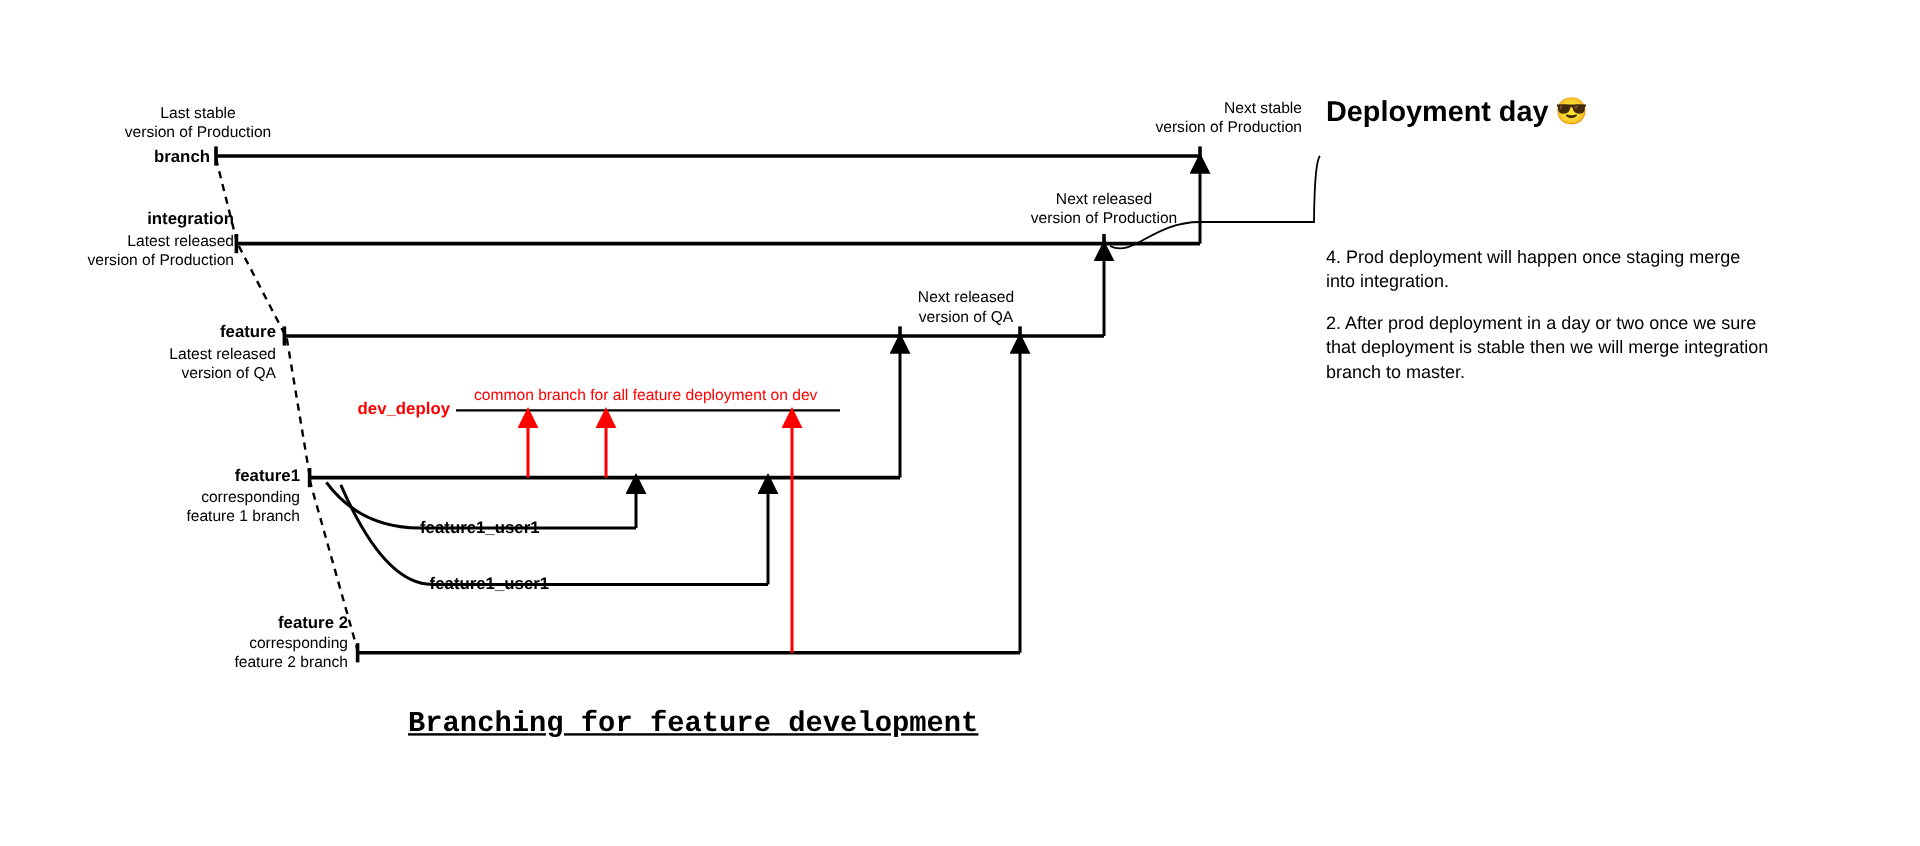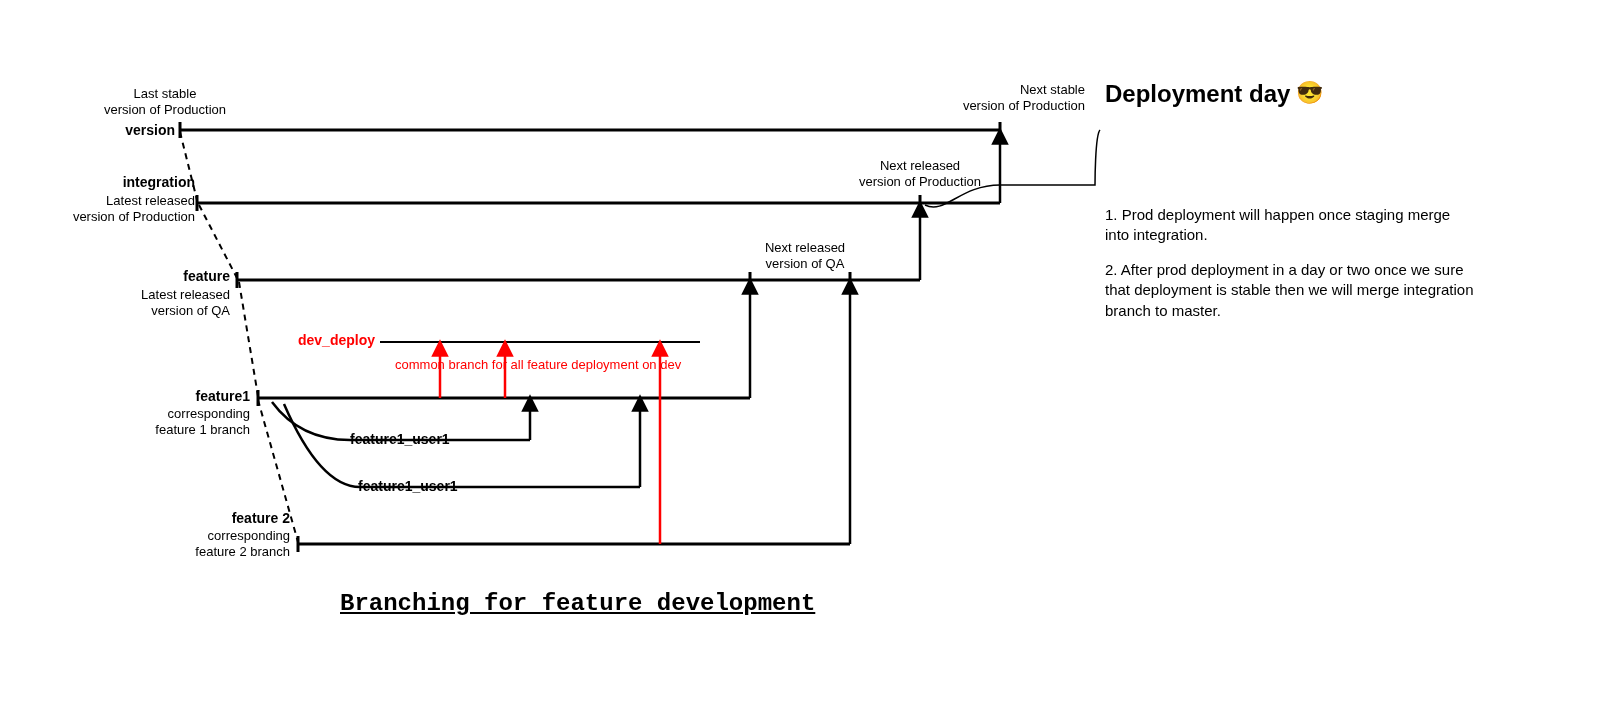--- a/index.html
+++ b/index.html
@@ -140,52 +140,52 @@
   <line x1="505" y1="398" x2="505" y2="348" stroke="#ff0000" stroke-width="2.5" marker-end="url(#arrow-red)"></line>
 
   <line x1="660" y1="544" x2="660" y2="348" stroke="#ff0000" stroke-width="2.5" marker-end="url(#arrow-red)"></line>
 
   <path d="M 925 205 C 945 215, 960 185, 1000 185 L 1095 185 C 1095 185, 1095 135, 1100 130" stroke="#000" stroke-width="1.5" fill="none"></path>
 
 </svg>
 
 <div class="label small center" style="left:85px; top:86px; width:160px;">Last stable
 version of Production</div>
-<div class="label bold right" style="left:70px; top:122px; width:105px;">version</div>
+<div class="label bold right" style="left:70px; top:122px; width:105px;">branch</div>
 <div class="label small center" style="left:915px; top:82px; width:170px;text-align:right;">Next stable
 version of Production</div>
 
 <div class="label bold right" style="left:55px; top:174px; width:140px;">integration</div>
 <div class="label small right" style="left:40px; top:193px; width:155px;">Latest released
 version of Production</div>
 <div class="label small center" style="left:820px; top:158px; width:200px;">Next released
 version of Production</div>
 
 <div class="label bold right" style="left:115px; top:268px; width:115px;">feature</div>
 <div class="label small right" style="left:95px; top:287px; width:135px;">Latest released
 version of QA</div>
 <div class="label small center" style="left:720px; top:240px; width:170px;">Next released
 version of QA</div>
 
 <div class="label bold red right" style="left:255px; top:332px; width:120px;">dev_deploy</div>
-<div class="label red small" style="left:395px; top:321px;margin-top:36px;">common branch for all feature deployment on dev</div>
+<div class="label red small" style="left:395px; top:321px;">common branch for all feature deployment on dev</div>
 
 <div class="label bold right" style="left:130px; top:388px; width:120px;">feature1</div>
 <div class="label small right" style="left:105px; top:406px; width:145px;">corresponding
 feature 1 branch</div>
 
 <div class="label bold" style="left:350px; top:431px;">feature1_user1</div>
 <div class="label bold" style="left:358px; top:478px;">feature1_user1</div>
 
 <div class="label bold right" style="left:160px; top:510px; width:130px;">feature 2</div>
 <div class="label small right" style="left:145px; top:528px; width:145px;">corresponding
 feature 2 branch</div>
 
 <div class="title-band" style="left:300px; top:590px;margin-left:40px;">Branching for feature development</div>
 
 <div class="side-title" style="left:1105px; top:80px;">
   <span>Deployment day</span>
   <span class="emoji">😎</span>
 </div>
-<div class="side-body" style="left:1105px; top:205px;">1. Prod deployment will happen once staging merge into integration.</div>
+<div class="side-body" style="left:1105px; top:205px;">4. Prod deployment will happen once staging merge into integration.</div>
 <div class="side-body" style="left:1105px; top:260px;">2. After prod deployment in a day or two once we sure that deployment is stable then we will merge integration branch to master.</div>
 
 </div>
 
 </body></html>

